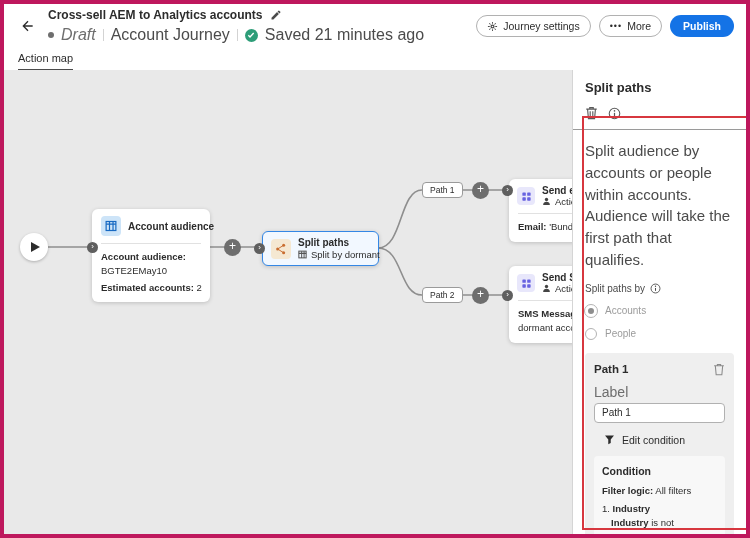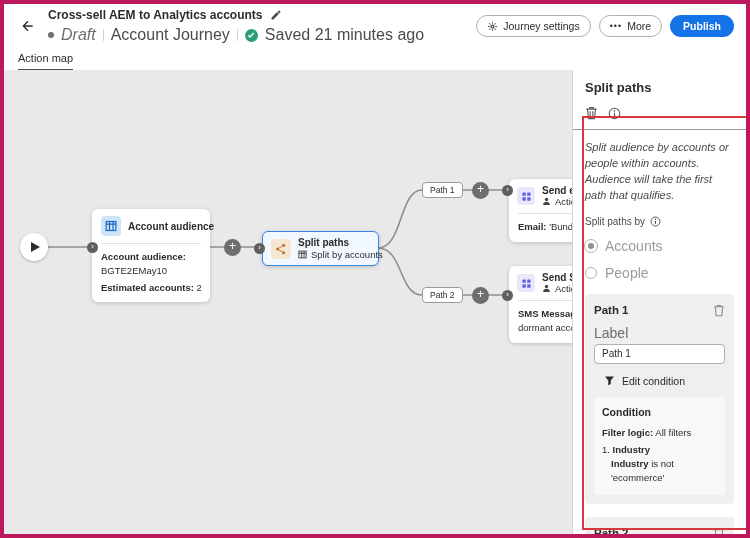--- a/index.html
+++ b/index.html
@@ -52,23 +52,23 @@
   .split-text .node-title { margin-bottom:1px; }
   .node-email { left:505px; top:109px; width:132px; }
   .node-sms  { left:505px; top:196px; width:132px; }
 
   
   .panel { position:absolute; top:66px; right:0; width:174px; height:470px; background:#fff; border-left:1px solid #d5d5d5; z-index:5; padding:0 12px; overflow:hidden; }
   .panel-title { font-size:13px; font-weight:bold; margin-top:10px; }
   .panel-icons { display:flex; align-items:center; gap:10px; margin-top:11px; color:#5a5a5a; }
   .icon-btn { background:none; border:none; padding:0; color:#5a5a5a; cursor:pointer; display:flex; }
   .panel-hr { height:1px; background:#9a9a9a; margin:9px -12px 0; }
-  .panel-desc { font-size:11px; color:#4b4b4b; line-height:1.45; margin-top:10px;font-style:italic; }
+  .panel-desc { font-size:15px; color:#4b4b4b; line-height:1.45; margin-top:10px; }
   .splitby-row { display:flex; align-items:center; gap:5px; margin-top:12px; font-size:10px; color:#4b4b4b; }
-  .radio-row { display:flex; align-items:center; gap:8px; margin-top:11px; font-size:14px; color:#9b9b9b; }
+  .radio-row { display:flex; align-items:center; gap:8px; margin-top:11px; font-size:10px; color:#9b9b9b; }
   .radio { width:12px; height:12px; border-radius:50%; border:1.5px solid #b3b3b3; background:#fff; }
   .radio.sel { border:3.5px solid #fff; background:#8e8e8e; outline:1.5px solid #b3b3b3; }
 
   .path-card { background:#efefef; border-radius:4px; margin-top:13px; padding:10px 9px 9px; position:relative; }
   .path-card-head { display:flex; align-items:center; justify-content:space-between; }
   .path-card-title { font-size:11.5px; font-weight:bold; }
   .lbl-cap { font-size:14px; color:#6e6e6e; margin-top:8px; }
   .lbl-input { width:100%; height:20px; margin-top:3px; border:1px solid #b1b1b1; border-radius:4px; font-size:10px; padding:0 7px; font-family:inherit; color:#2c2c2c; background:#fff; }
   .edit-cond { display:flex; align-items:center; gap:7px; margin:11px 0 0 10px; font-size:10.5px; color:#2c2c2c; background:none; border:none; cursor:pointer; }
   .cond-box { background:#f8f8f8; border-radius:4px; margin-top:10px; padding:8px 8px 9px; font-size:9.5px; line-height:1.5; }
@@ -172,21 +172,21 @@
             <path d="M3.5 8l8-5M3.5 8l8 5" stroke="#c96d30" stroke-width="1.3"></path>
           </svg>
       </span>
       <span class="split-text">
         <span class="node-title" style="display:block;">Split paths</span>
         <span class="node-sub">
           <svg width="9" height="9" viewBox="0 0 16 16" fill="none" stroke="#555" stroke-width="1.8">
               <rect x="1.5" y="2" width="13" height="12"></rect>
               <path d="M1.5 6h13M6.5 2v12M10.8 2v12"></path>
             </svg>
-          <span>Split by accounts</span>
+          <span>Split by dormant</span>
         </span>
       </span>
     </div>
 
     <span class="path-tag" style="left:418px; top:112px;">Path 1</span>
     <span class="path-tag" style="left:418px; top:217px;">Path 2</span>
 
     <span class="dot-plus" style="left:220px; top:169px;">+</span>
     <span class="dot-plus" style="left:468px; top:112px;">+</span>
     <span class="dot-plus" style="left:468px; top:217px;">+</span>

